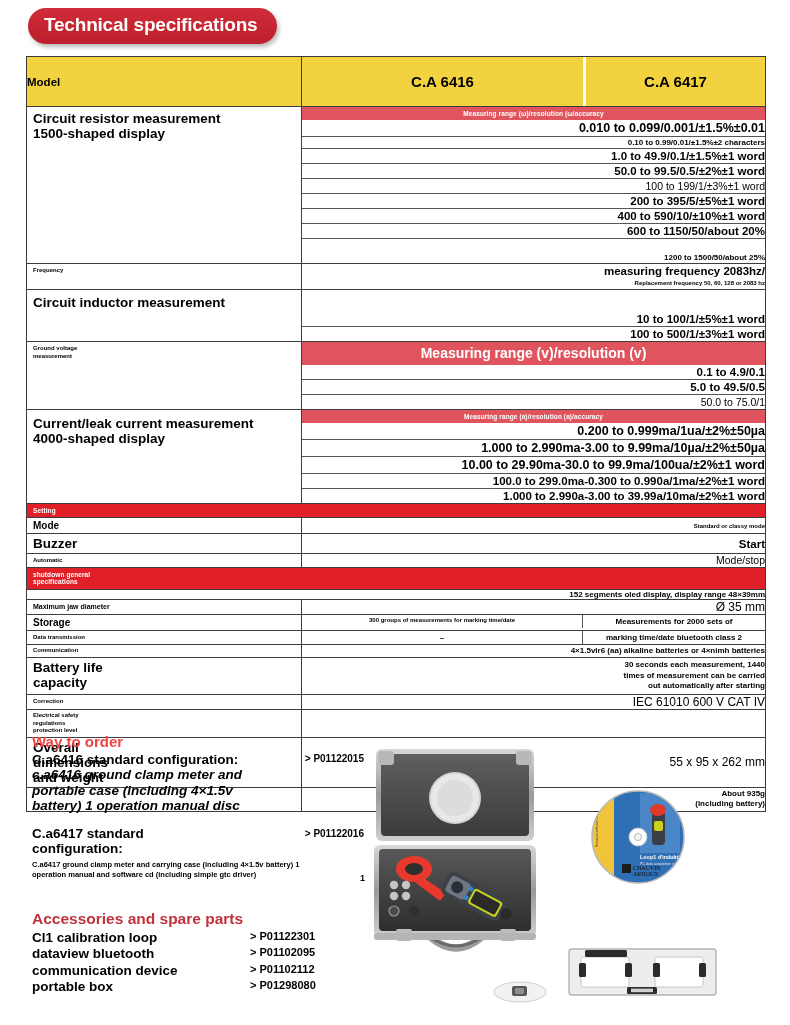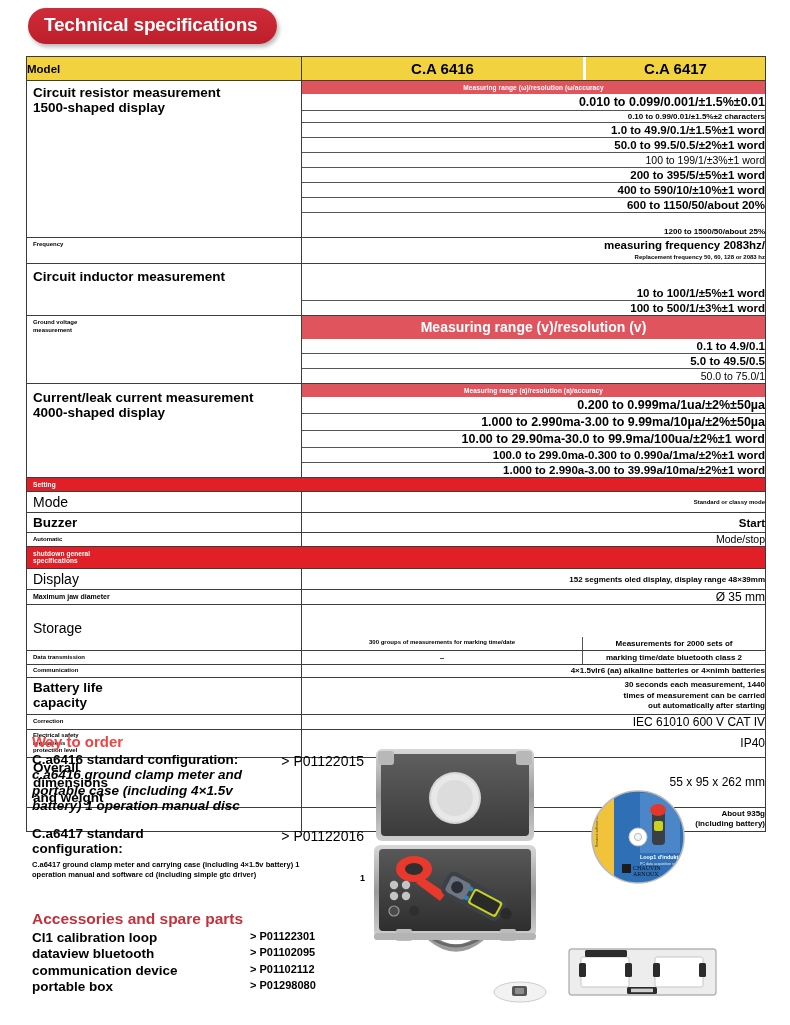--- a/index.html
+++ b/index.html
@@ -37,21 +37,21 @@
     border: 1px solid #3a3a3a;
     background: #fff;
   }
   .row { display: flex; position: relative; border-bottom: 1px solid #3d3d3d; }
   .row:last-child { border-bottom: none; }
   .lcol { width: 275px; flex: 0 0 275px; border-right: 1px solid #3d3d3d; padding: 2px 6px; display: flex; align-items: center; }
   .rcol { flex: 1; position: relative; display: flex; align-items: center; justify-content: center; }
 
   .hdr { background: #f2d33f; }
   .hdr .lcol, .hdr .c1, .hdr .c2 { background: #f2d33f; }
-  .hdr-cell { text-align: center; font-weight: bold; font-size: 11.5px; padding: 3px 0; }
+  .hdr-cell { text-align: center; font-weight: bold; font-size: 11.5px; padding: 16px 0; }
   .c1 { width: 281px; flex: 0 0 281px; text-align:center; }
   .c2 { flex: 1; text-align:center; }
   .hdr .c1, .hdr .c2 { font-size: 15px; font-weight: bold; }
   .hdr-sep { width: 3px; background:#fff; }
 
   .redband {
     background: #e0545e;
     color: #fff;
     text-align: center;
     font-size: 6.5px;
@@ -59,21 +59,21 @@
     padding: 3px 0 3px;
     width: 100%;
     font-weight: bold;
   }
   .redband.big { font-size: 14px; font-weight: bold; padding: 3px 0 4px; letter-spacing: 0; }
   .redband.sectionbar {
     background:#e01f26; color:#fff; text-align:left; padding-left:6px; font-size:6.5px; font-weight:bold;
   }
 
   .lbl-big { font-size: 13.5px; font-weight: bold; line-height: 1.12; }
-  .lbl-med { font-size: 14px; font-weight: normal; }
+  .lbl-med { font-size: 10px; font-weight: bold; }
   .lbl-sm  { font-size: 6px; font-weight: bold; line-height: 1.25; }
 
   .val { text-align: right; width: 100%; }
   .v-xl  { font-size: 12.5px; font-weight: bold; }
   .v-lg  { font-size: 11.5px; font-weight: bold; }
   .v-md  { font-size: 10.5px; font-weight: bold; }
   .v-sm  { font-size: 8px; font-weight: bold; }
   .v-xs  { font-size: 6px; font-weight: bold; }
   .v-thin { font-weight: normal; }
   .rstack { width:100%; }
@@ -84,21 +84,21 @@
   .splitrow { display:flex; width:100%; }
   .splitrow .s1 { width: 281px; flex: 0 0 281px; text-align:center; border-right:1px solid #555; padding: 2px 4px;}
   .splitrow .s2 { flex:1; text-align:center; padding: 2px 4px;}
 
   
   .order-sec { position: absolute; left: 32px; top: 733px; width: 330px; }
   .sec-title { color: #ef4444; font-size: 15px; font-weight: bold; margin-bottom: 2px; }
   .sec-title.red { color: #c0323c; font-size: 15.5px; }
   .ord-line { position: relative; }
   .ord-head { font-size: 13.5px; font-weight: bold; line-height: 1.14; }
-  .ord-ref  { font-size: 14px; font-weight: normal; position:absolute; }
+  .ord-ref  { font-size: 10px; font-weight: bold; position:absolute; }
   .ord-body { font-size: 13.5px; font-weight: bold; line-height: 1.14; font-style: italic; }
   .ord-small { font-size: 7.5px; font-weight: bold; line-height: 1.25; margin-top: 4px; }
 
   .acc-sec { position: absolute; left: 32px; top: 910px; width: 330px; }
   .acc-grid { display: grid; grid-template-columns: 218px 1fr; row-gap: 0px; margin-top: 2px; }
   .acc-name { font-size: 13.5px; font-weight: bold; line-height: 1.22; }
   .acc-ref  { font-size: 11px; font-weight: bold; line-height: 1.22; }
 
   
   .photos { position: absolute; left: 360px; top: 735px; width: 420px; height: 290px; }
@@ -230,40 +230,37 @@
           <div class="val v-md v-thin">Mode/stop</div>
         </div>
     </div>
 
     <div class="row">
       <div class="redband sectionbar" style="white-space:pre-line; line-height:1.2;">shutdown general
 specifications</div>
     </div>
 
     <div class="row">
-      <div class="lcol">
-          <div class="lbl-med">Display</div>
-        </div>
       <div class="rcol">
           <div class="val v-sm">152 segments oled display, display range 48×39mm</div>
         </div>
     </div>
     <div class="row">
       <div class="lcol">
           <div class="lbl-sm" style="font-size:7px;">Maximum jaw diameter</div>
         </div>
       <div class="rcol">
           <div class="val v-lg v-thin" style="font-size:12px;">Ø 35 mm</div>
         </div>
     </div>
     <div class="row">
       <div class="lcol">
           <div class="lbl-med">Storage</div>
         </div>
-      <div class="rcol" style="display:block;margin-top:32px;">
+      <div class="rcol" style="display:block;">
         <div class="splitrow">
           <div class="s1 v-xs">300 groups of measurements for marking time/date</div>
           <div class="s2 v-sm">Measurements for 2000 sets of</div>
         </div>
       </div>
     </div>
     <div class="row">
       <div class="lcol">
           <div class="lbl-sm">Data transmission</div>
         </div>
@@ -299,23 +296,20 @@
         </div>
       <div class="rcol">
           <div class="val v-lg v-thin" style="font-size:12px;">IEC 61010 600 V CAT IV</div>
         </div>
     </div>
     <div class="row">
       <div class="lcol" style="align-items:flex-start;padding-top:2px;">
           <div class="lbl-sm" style="white-space:pre-line;">Electrical safety
 regulations
 protection level</div>
-        </div>
-      <div class="rcol">
-          <div class="val v-lg v-thin" style="font-size:12px;">IP40</div>
         </div>
     </div>
     <div class="row">
       <div class="lcol" style="align-items:flex-start;padding-top:2px;">
           <div class="lbl-big" style="white-space:pre-line;">Overall
 dimensions
 and weight</div>
         </div>
       <div class="rcol">
           <div class="val v-lg v-thin" style="font-size:12px;">55 x 95 x 262 mm</div>

